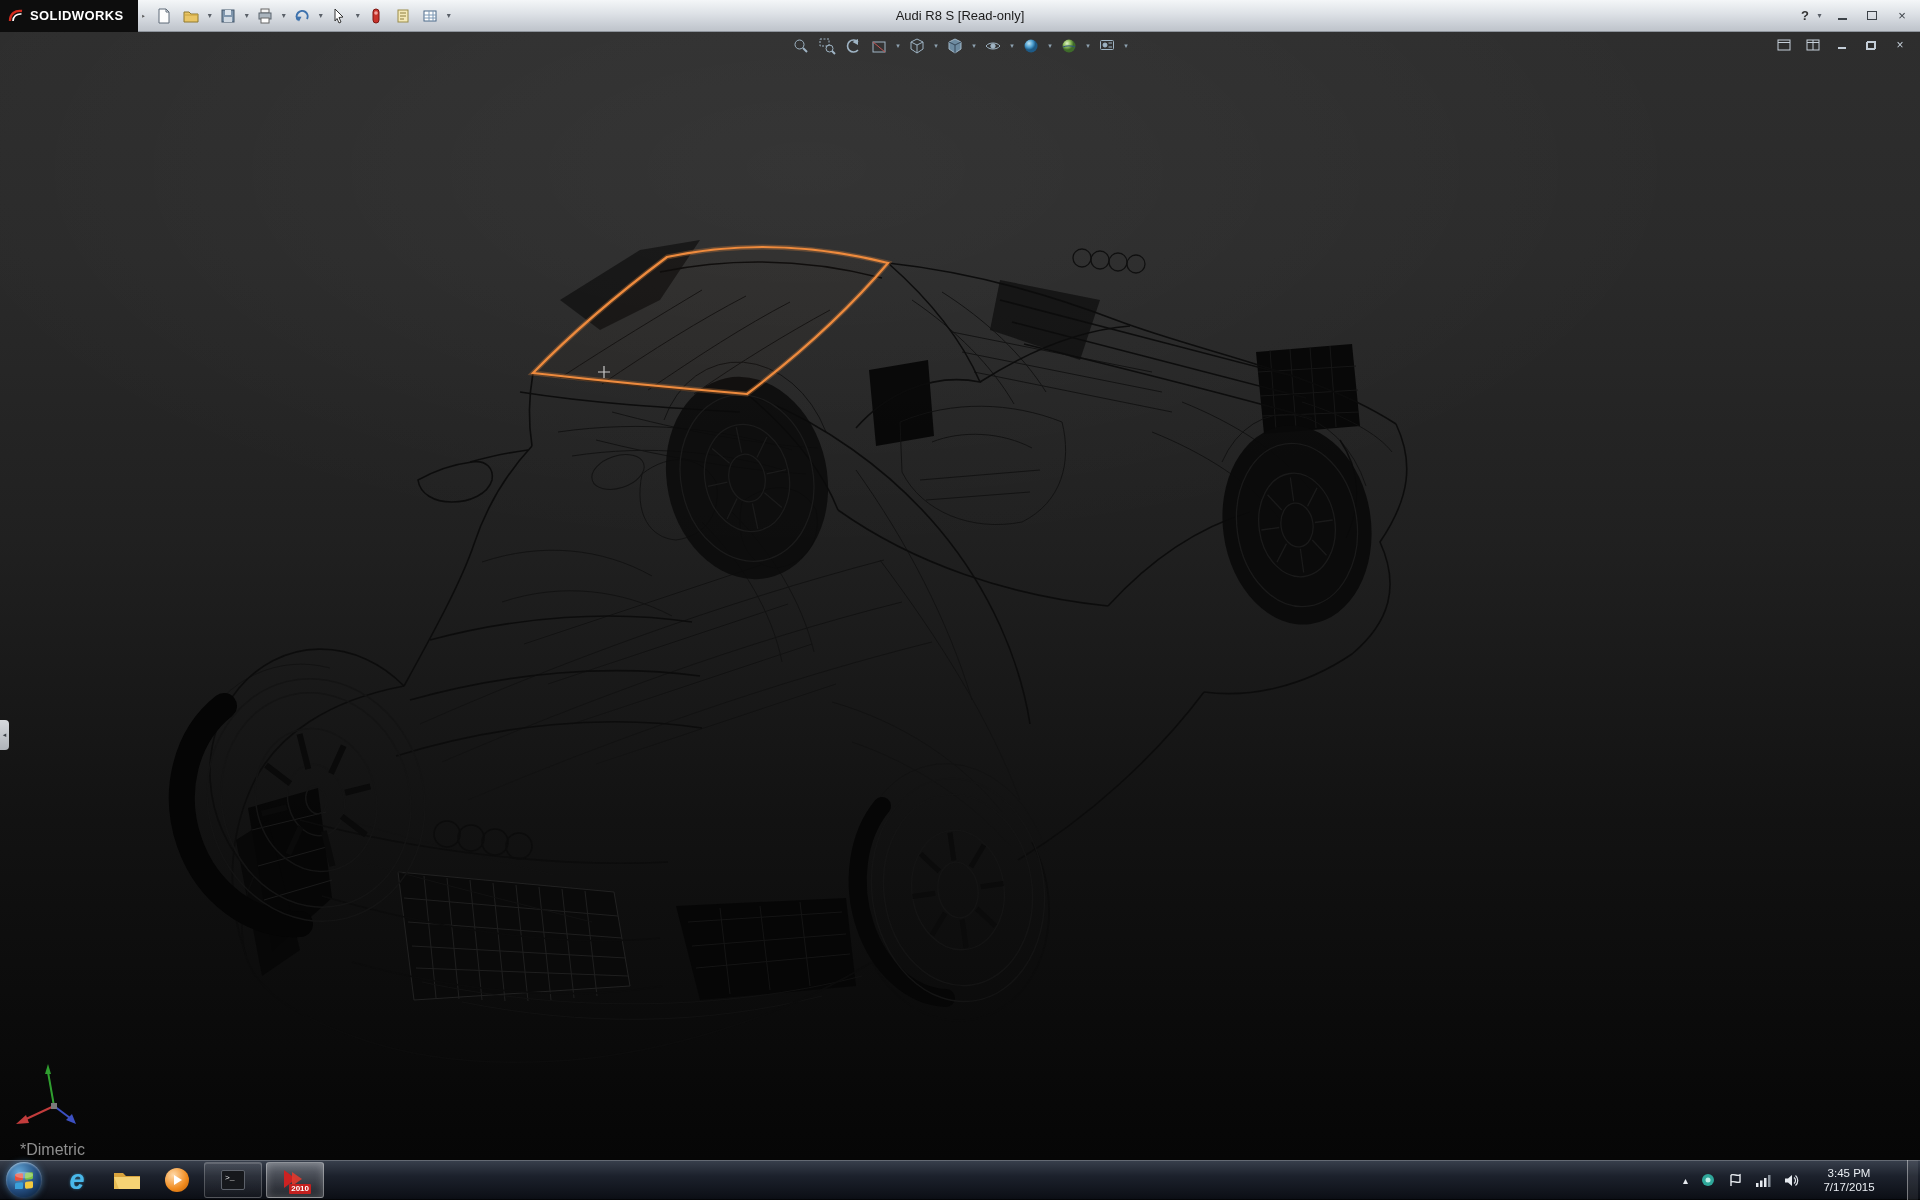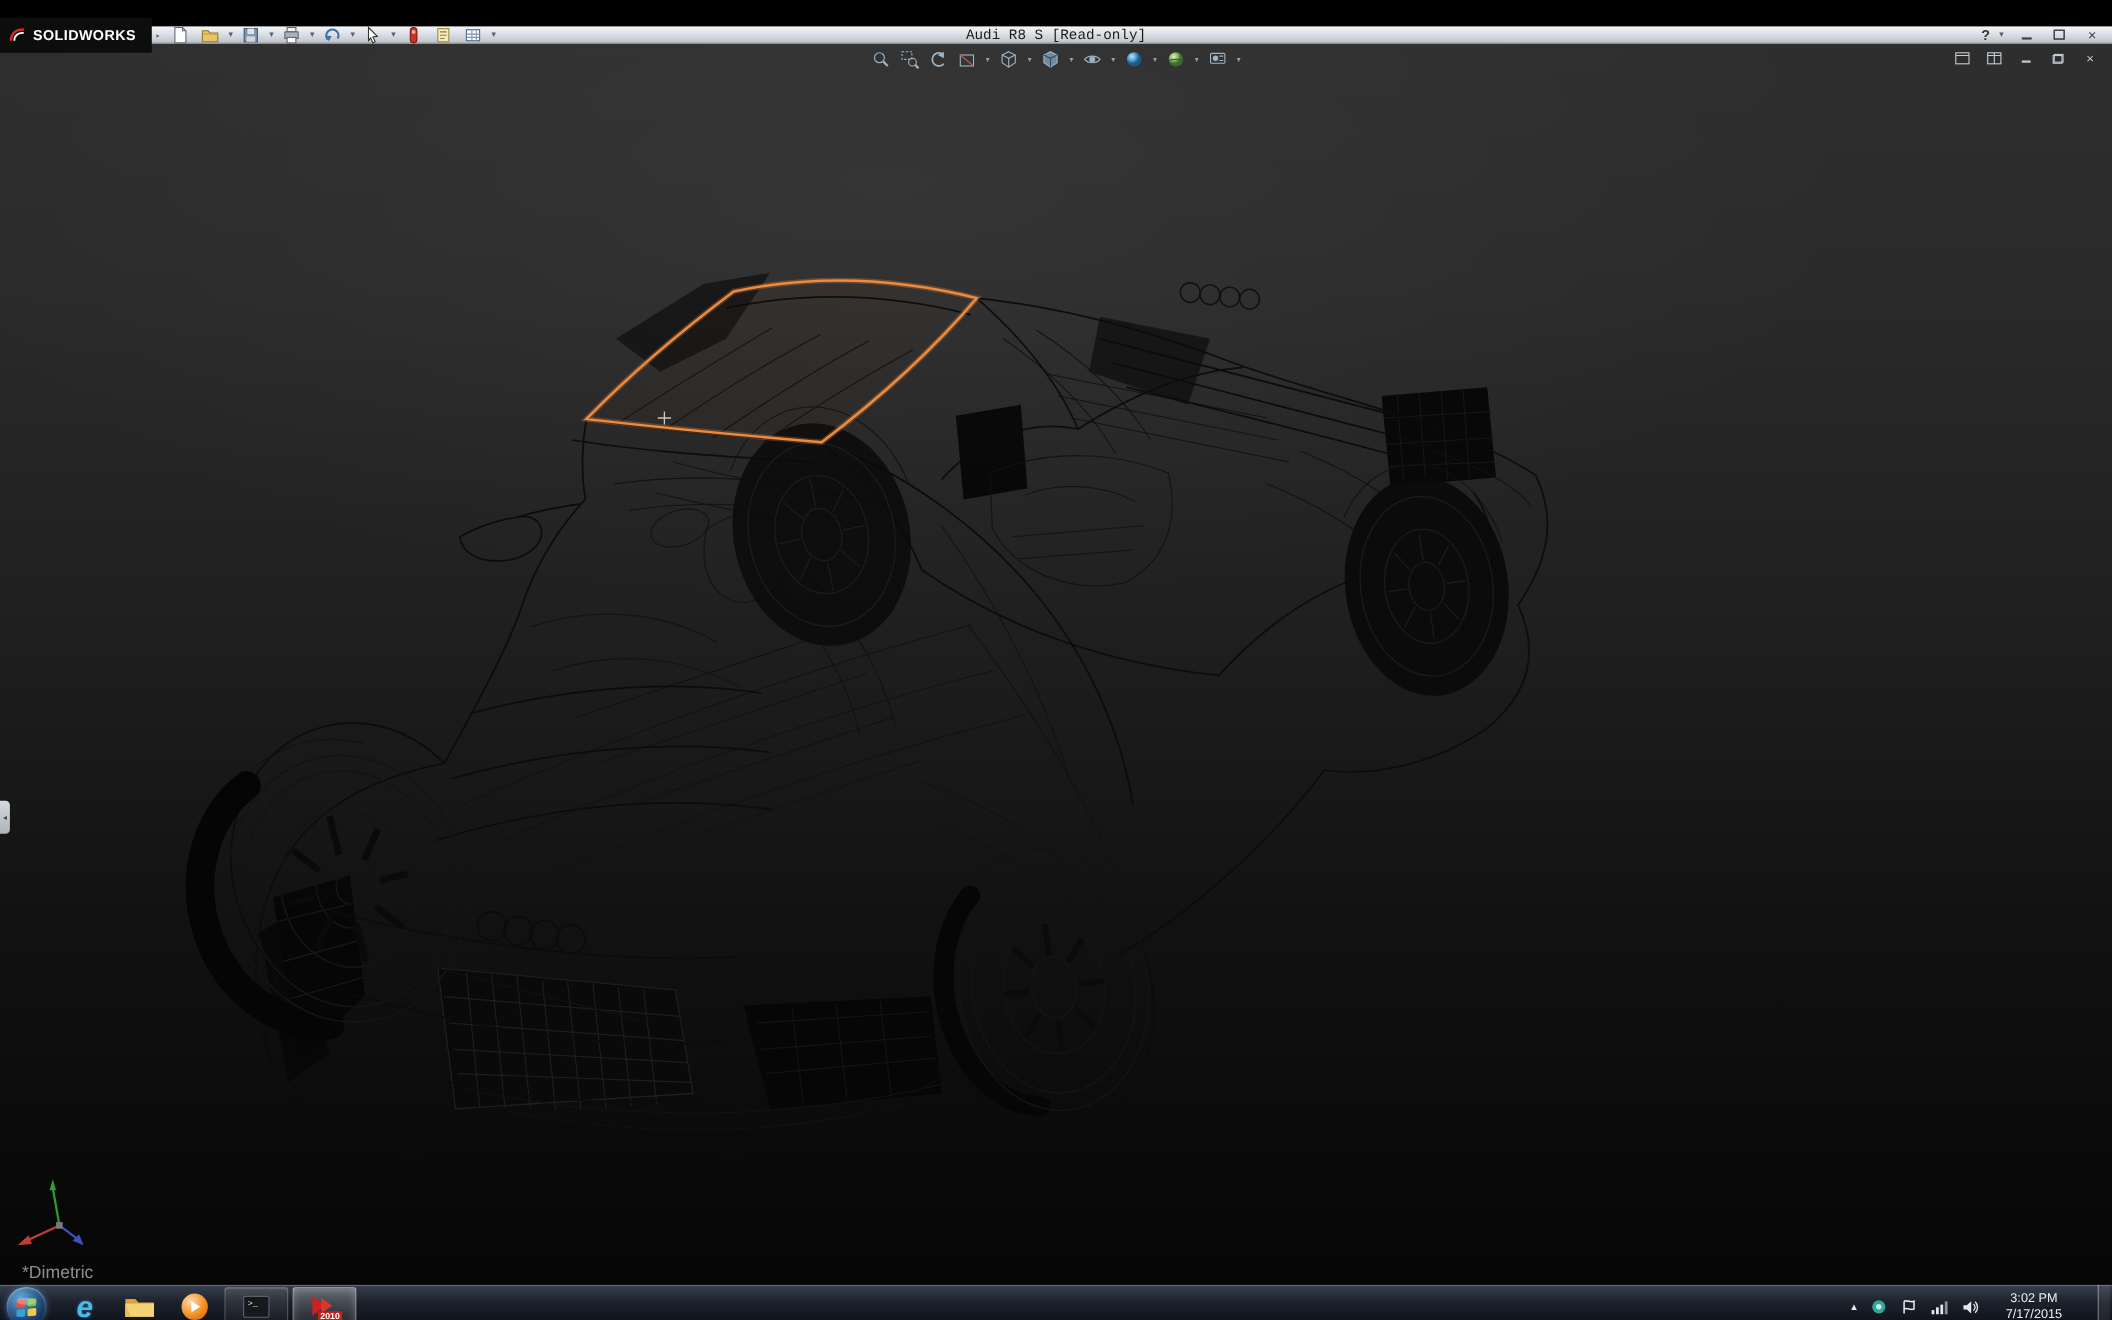--- a/index.html
+++ b/index.html
@@ -1,33 +1,33 @@
 <!DOCTYPE html>
 <html><head>
 <meta charset="utf-8">
 <style>
   * { margin:0; padding:0; box-sizing:border-box; }
   html,body { width:1920px; height:1200px; overflow:hidden; background:#000;
               font-family:"Liberation Sans", sans-serif; }
   .screen { position:relative; width:1920px; height:1200px; }
 
   
-  .titlebar { position:relative; height:16px; display:flex; align-items:center;
+  .titlebar { position:relative; height:32px; display:flex; align-items:center;
     background:linear-gradient(#f4f6f8, #dde1e6 45%, #c6cbd2 85%, #bfc4cb);
-    border-bottom:1px solid #8e949c; font-size:12px; color:#222; z-index:30;margin-top:24px; }
+    border-bottom:1px solid #8e949c; font-size:12px; color:#222; z-index:30; }
   .logo { height:32px; display:flex; align-items:center; gap:6px; padding:0 14px 0 8px;
     background:#0d0d0d; color:#fff; }
   .logo .brand { font-weight:bold; font-size:13px; letter-spacing:.4px; }
   .brand-caret { color:#555; font-size:10px; margin:0 2px 0 4px; }
   .tb-icons { display:flex; align-items:center; gap:1px; margin-left:4px; }
   .tbtn { width:26px; height:26px; display:flex; align-items:center; justify-content:center;
     border-radius:2px; }
   .dd { font-size:8px; color:#5a6068; width:9px; text-align:center; }
   .tb-title { position:absolute; left:50%; transform:translateX(-50%); font-size:13px;
-    color:#1b1b1b; white-space:nowrap;font-family:Liberation Mono, monospace; }
+    color:#1b1b1b; white-space:nowrap; }
   .tb-right { margin-left:auto; display:flex; align-items:center; gap:6px; padding-right:6px; }
   .help-glyph { font-size:13px; color:#333; font-weight:bold; }
   .winbtn { width:24px; height:20px; display:flex; align-items:center; justify-content:center;
     color:#3c4248; font-size:13px; }
   .glyph-min { display:inline-block; width:9px; height:8px; border-bottom:2px solid #3c4248; }
   .glyph-restore { position:relative; display:inline-block; width:10px; height:9px; }
   .glyph-restore::before { content:""; position:absolute; left:0; bottom:0; width:8px; height:7px;
     border:1px solid #3c4248; background:transparent; }
   .glyph-restore::after { content:""; position:absolute; right:0; top:0; width:8px; height:7px;
     border:1px solid #3c4248; }
@@ -529,19 +529,19 @@
         <rect x="1" y="9" width="2.5" height="4" fill="#e6eaef"></rect>
         <rect x="5" y="6.5" width="2.5" height="6.5" fill="#e6eaef"></rect>
         <rect x="9" y="4" width="2.5" height="9" fill="#e6eaef"></rect>
         <rect x="13" y="1" width="2.5" height="12" fill="#8a929c"></rect>
       </svg>
       <svg width="15" height="13" viewBox="0 0 15 13">
         <polygon points="1,4.5 4,4.5 8,1 8,12 4,8.5 1,8.5" fill="#e6eaef"></polygon>
         <path d="M10,3.5 C12,5 12,8 10,9.5 M11.5,1.5 C14.5,4 14.5,9 11.5,11.5" stroke="#e6eaef" fill="none" stroke-width="1.2"></path>
       </svg>
       <div class="clock">
-        <div>3:02 PM</div>
+        <div>3:45 PM</div>
         <div>7/17/2015</div>
       </div>
       <div class="show-desktop"></div>
     </div>
   </footer>
 </div>
 
 </body></html>

